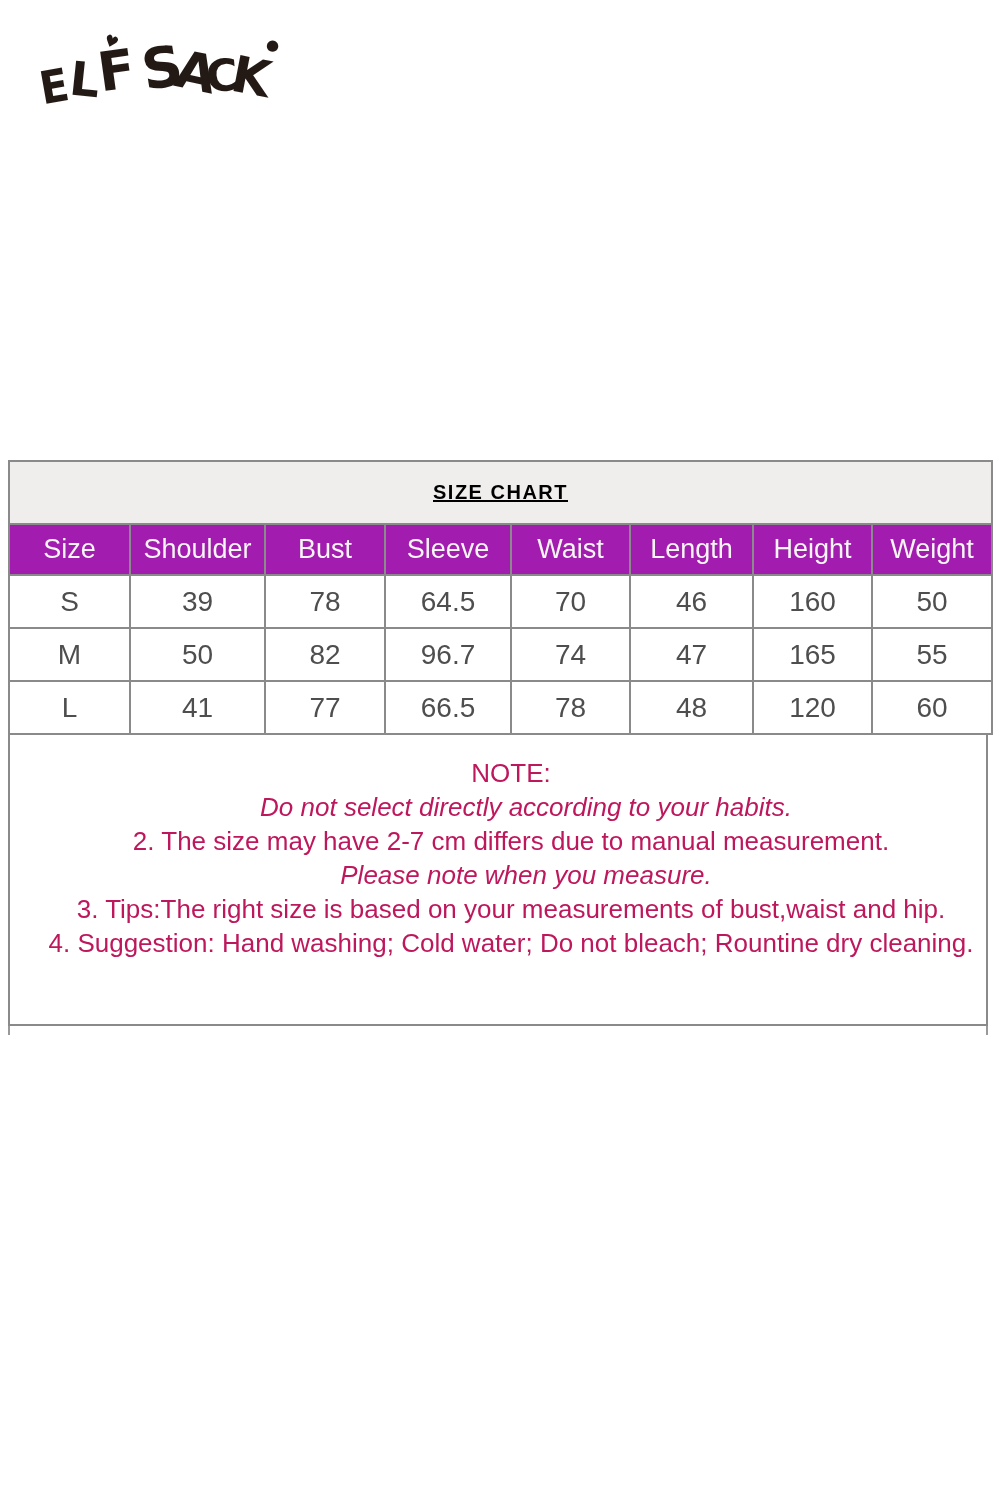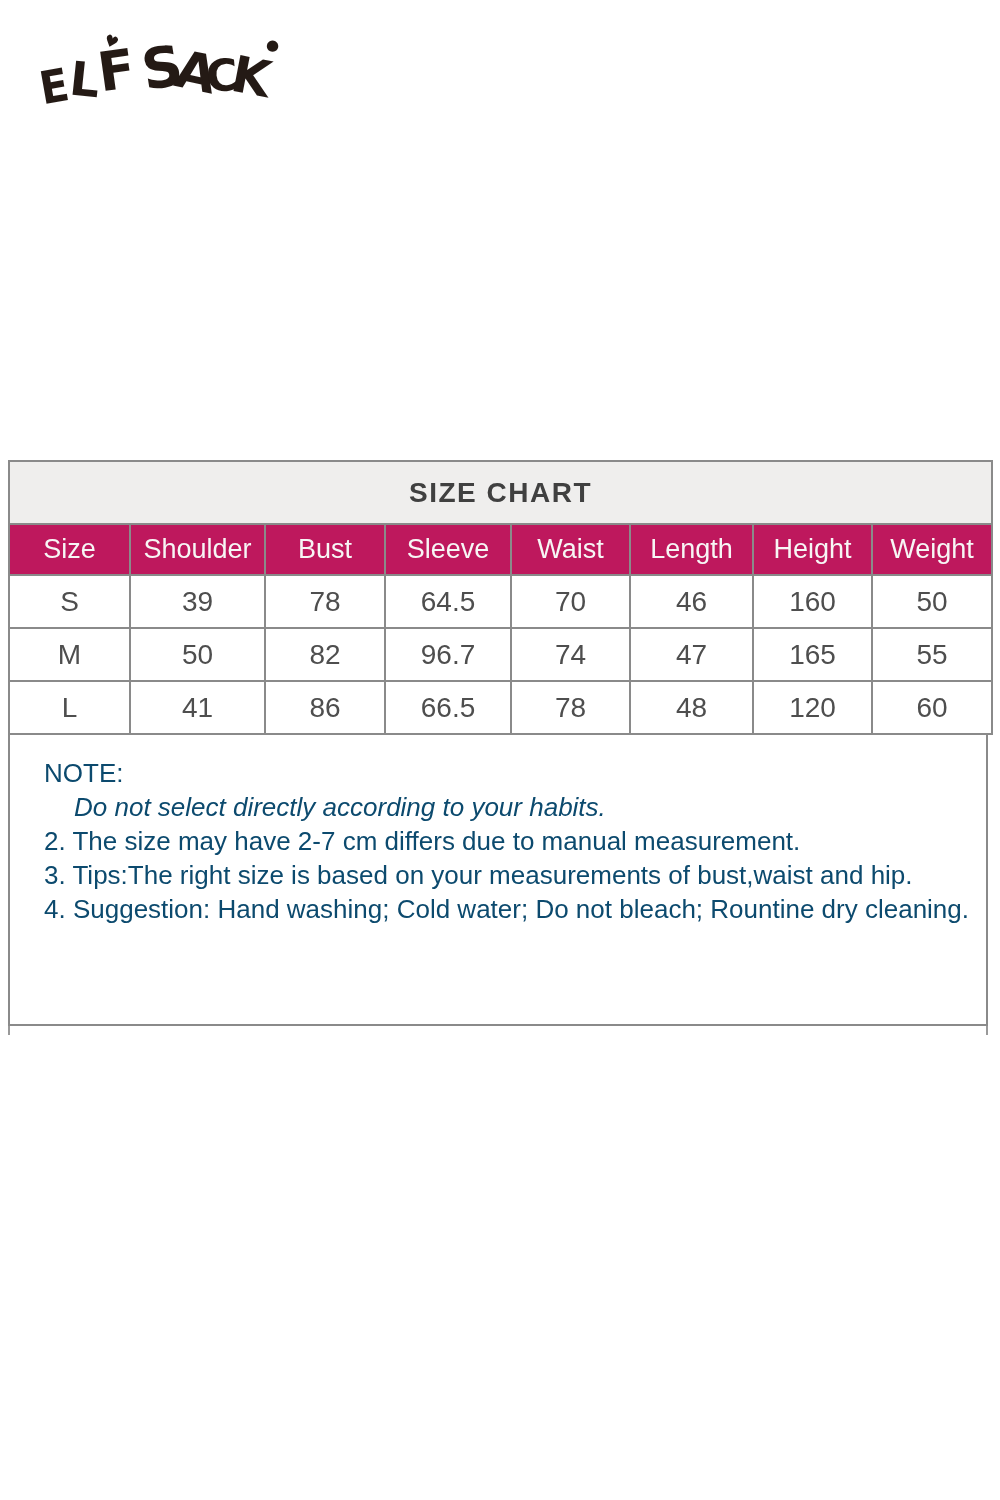--- a/index.html
+++ b/index.html
@@ -58,49 +58,51 @@
   table.size-chart th,
   table.size-chart td {
     border: 2px solid #8a8a8a;
     text-align: center;
     vertical-align: middle;
     padding: 0;
   }
   .title-row th {
     height: 61px;
     background: #efeeed;
-    color: #404040;
-    font-size: 28px;
+    color: #000000;
+    font-size: 20px;
     font-weight: bold;
     letter-spacing: 1.5px;
+    text-decoration: underline;
   }
   .head-row th {
     height: 49px;
-    background: #be185d;
+    background: #a21caf;
     color: #f7f6f5;
     font-size: 27px;
     font-weight: normal;
   }
   tbody td {
     height: 51px;
     background: #ffffff;
     color: #4e4e4e;
     font-size: 28px;
   }
 
   
   .note-box {
     box-sizing: border-box;
     height: 291px;
     border: 2px solid #8a8a8a;
     border-top: none;
     padding: 21px 8px 0 34px;
-    color: #0c4a6e;
+    color: #be185d;
     font-size: 26px;
     line-height: 34px;
+    text-align: center;
   }
   .note-line.indent { padding-left: 30px; font-style: italic; }
 
   
   .cropped-box {
     height: 9px;
     border-left: 2px solid #999999;
     border-right: 2px solid #999999;
   }
 </style>
@@ -165,34 +167,35 @@
           <td>82</td>
           <td>96.7</td>
           <td>74</td>
           <td>47</td>
           <td>165</td>
           <td>55</td>
         </tr>
         <tr>
           <td>L</td>
           <td>41</td>
-          <td>86</td>
+          <td>77</td>
           <td>66.5</td>
           <td>78</td>
           <td>48</td>
           <td>120</td>
           <td>60</td>
         </tr>
       </tbody>
     </table>
 
     <div class="note-box">
       <div class="note-line">NOTE:</div>
       <div class="note-line indent">Do not select directly according to your habits.</div>
       <div class="note-line">2. The size may have 2-7 cm differs due to manual measurement.</div>
+      <div class="note-line indent">Please note when you measure.</div>
       <div class="note-line">3. Tips:The right size is based on your measurements of bust,waist and hip.</div>
       <div class="note-line">4. Suggestion: Hand washing; Cold water; Do not bleach; Rountine dry cleaning.</div>
     </div>
 
     <div class="cropped-box"></div>
   </div>
 
 </div>
 
 </body></html>

